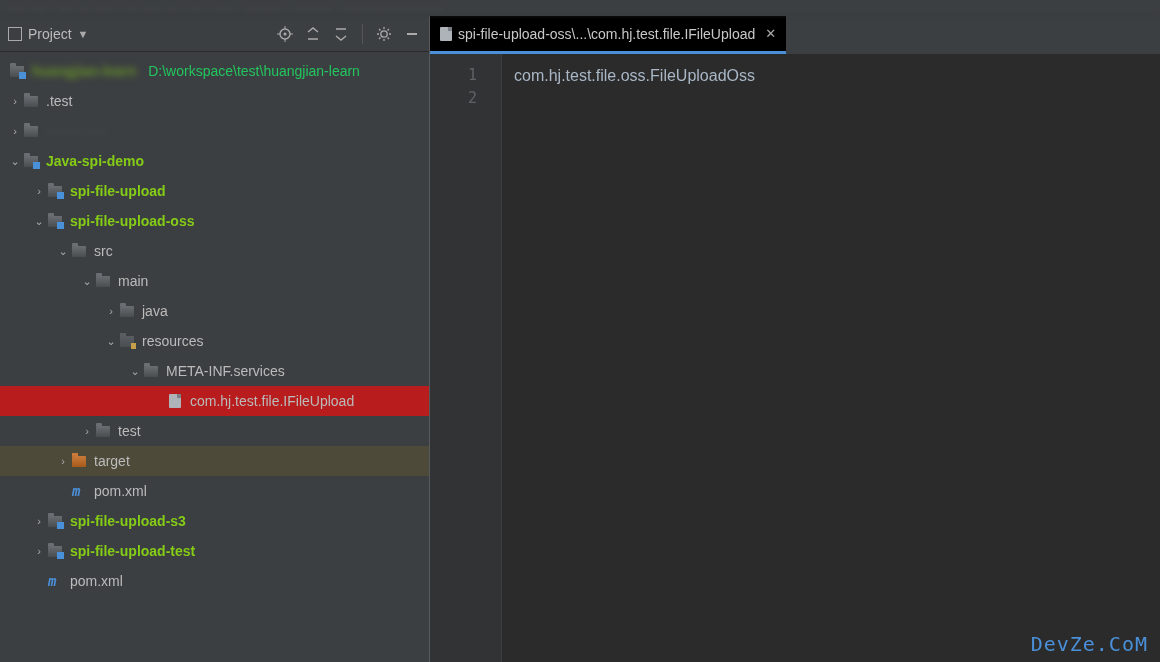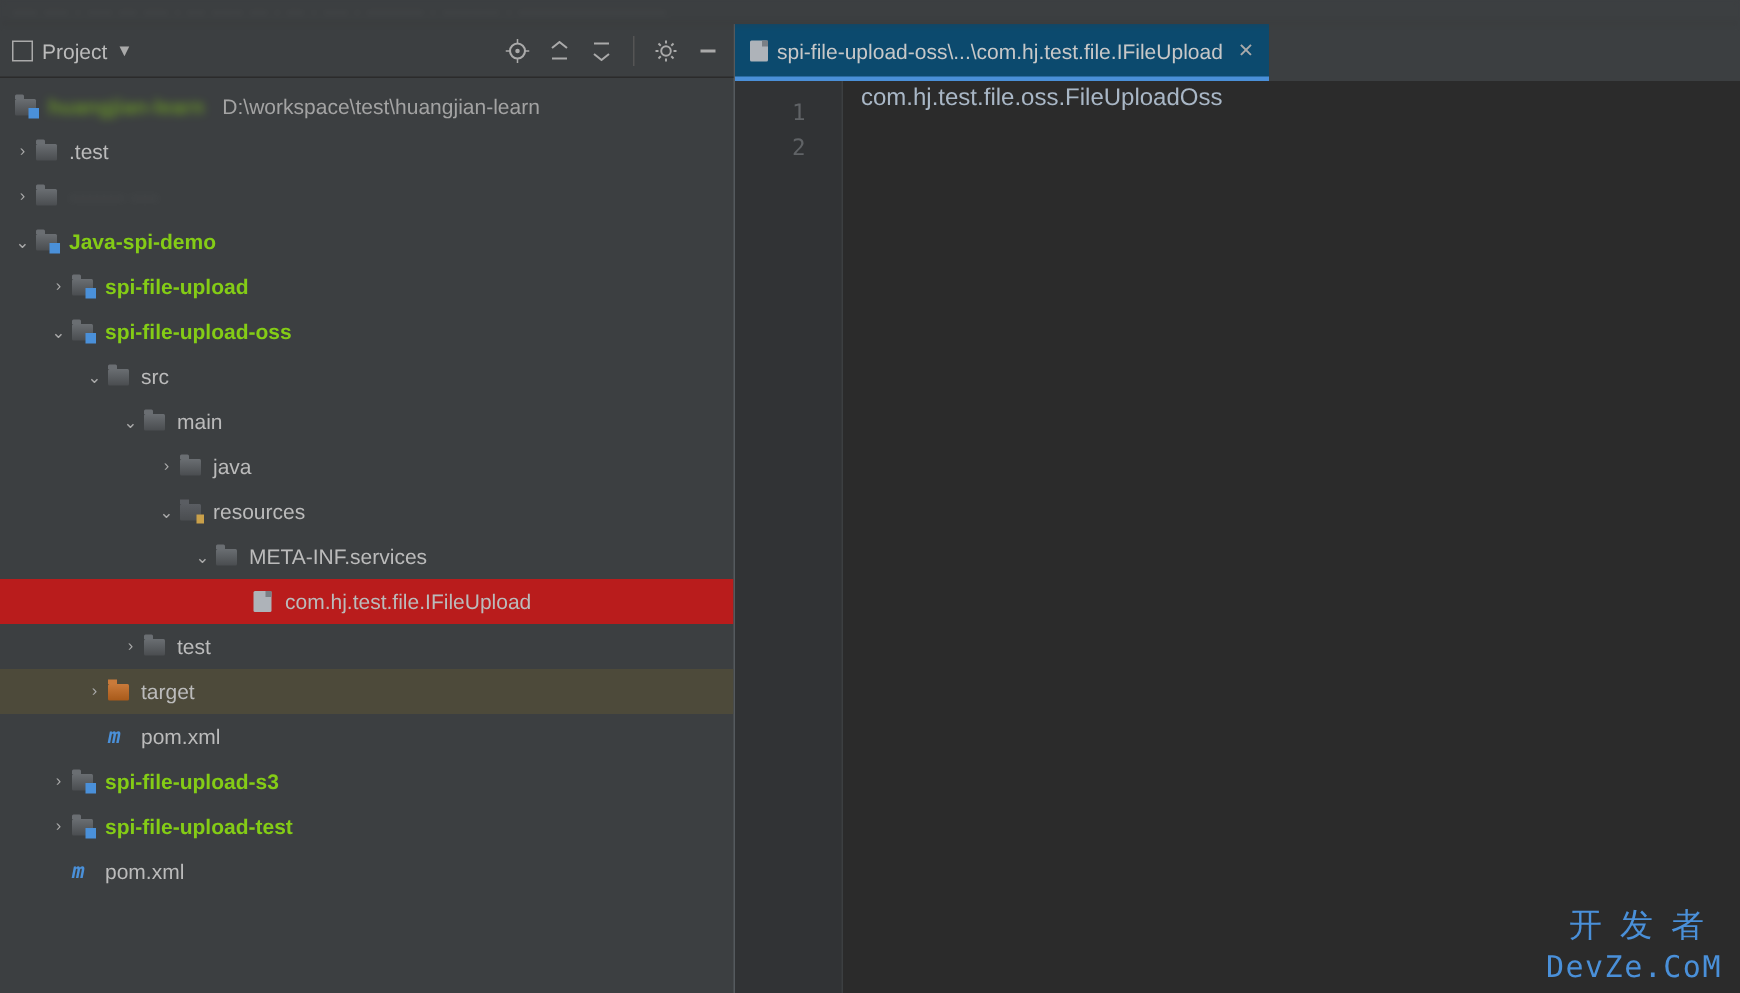--- a/index.html
+++ b/index.html
@@ -4,21 +4,21 @@
 <style>
 * { margin:0; padding:0; box-sizing:border-box; font-family:"Segoe UI",Arial,sans-serif; }
 body { width:1160px; height:662px; background:#3c3f41; color:#bbb; font-size:13px; overflow:hidden; position:relative; }
 
 .top-crumbs { height:16px; background:#3c3f41; padding:0 8px; display:flex; align-items:center; overflow:hidden; border-bottom:1px solid #2b2b2b; filter:blur(2px); opacity:.4; }
 .top-crumbs span { color:#888; margin-right:6px; }
 
 .workspace { display:flex; height:646px; }
 
 
-.project-panel { width:490px; background:#3c3f41; border-right:1px solid #555a5e; display:flex; flex-direction:column; }
+.project-panel { width:430px; background:#3c3f41; border-right:1px solid #555a5e; display:flex; flex-direction:column; }
 .panel-header { height:36px; display:flex; align-items:center; padding:0 8px; background:#3c3f41; border-bottom:1px solid #2b2b2b; }
 .panel-title-icon { width:14px; height:14px; border:1px solid #aaa; margin-right:6px; }
 .panel-title { color:#bbb; font-size:14px; font-weight:500; }
 .panel-arrow { margin-left:6px; color:#aaa; font-size:11px; }
 .panel-toolbar { margin-left:auto; display:flex; gap:10px; align-items:center; }
 .tb-icon { width:18px; height:18px; display:flex; align-items:center; justify-content:center; color:#aaa; cursor:pointer; }
 .tb-sep { width:1px; height:20px; background:#555; margin:0 2px; }
 
 .tree { flex:1; overflow:auto; padding-top:4px; font-size:14px; }
 .tree-row { display:flex; align-items:center; height:30px; white-space:nowrap; }
@@ -37,34 +37,34 @@
 .folder-res::after { content:""; position:absolute; bottom:-2px; right:-2px; width:5px; height:6px; background:#c9a04a; }
 .folder-orange { background:linear-gradient(#c97a3a,#a85a1a); width:14px; height:11px; border-radius:1px; position:relative; }
 .folder-orange::before { content:""; position:absolute; top:-3px; left:0; width:6px; height:3px; background:#c97a3a; }
 .file-i { width:12px; height:14px; background:#aeb3b9; border-radius:1px; position:relative; }
 .file-i::before { content:""; position:absolute; top:0; right:0; width:4px; height:4px; background:#7a7f85; }
 .m-icon { width:14px; height:14px; color:#4a90d9; font-family:Consolas,monospace; font-weight:bold; font-style:italic; font-size:14px; display:flex; align-items:center; }
 .iml-icon { width:12px; height:14px; background:#888; position:relative; }
 .iml-icon::after { content:""; position:absolute; bottom:-1px; right:-2px; width:7px; height:7px; background:#4a90d9; }
 .label { color:#bbb; }
 .label.bold { font-weight:700; color:#84cc16; }
-.path-hint { margin-left:12px; color:#a3a3a3; }
+.path-hint { margin-left:12px; color:#22c55e; }
 .blur { filter:blur(3px); opacity:.55; color:#999; }
 
 
 .editor-area { flex:1; display:flex; flex-direction:column; background:#2b2b2b; }
 .tabs { height:38px; background:#3c3f41; display:flex; align-items:stretch; }
-.tab { display:flex; align-items:center; padding:0 10px; background:#0c4a6e; border-bottom:3px solid #4a90d9; gap:6px; max-width:480px; }
+.tab { display:flex; align-items:center; padding:0 10px; background:#000000; border-bottom:3px solid #4a90d9; gap:6px; max-width:480px; }
 .tab .file-i { flex-shrink:0; }
 .tab-label { color:#c8c8c8; font-size:14px; white-space:nowrap; }
 .tab-close { color:#aaa; margin-left:4px; font-size:13px; cursor:pointer; }
 .editor-body { flex:1; display:flex; background:#2b2b2b; }
 .gutter { width:72px; background:#313335; border-right:1px solid #3c3f41; padding-top:10px; text-align:right; }
 .gutter .ln { color:#606366; font-family:Consolas,monospace; font-size:15px; padding-right:24px; height:23px; line-height:23px; }
-.code { flex:1; padding:0 12px; font-family:Consolas,"Courier New",monospace; font-size:16px; color:#a9b7c6; }
+.code { flex:1; padding:10px 12px; font-family:Consolas,"Courier New",monospace; font-size:16px; color:#a9b7c6; }
 .code .line { height:23px; line-height:23px; }
 
 
 .watermark { position:absolute; right:12px; bottom:6px; text-align:right; pointer-events:none; }
 .watermark .cn { color:#4a90d9; font-size:22px; letter-spacing:12px; font-weight:300; }
 .watermark .en { color:#4a90d9; font-size:20px; letter-spacing:1px; font-weight:500; font-family:Consolas,monospace; }
 </style>
 </head>
 <body>
 
@@ -304,15 +304,14 @@
         <div class="ln">2</div>
       </div>
       <div class="code">
         <div class="line">com.hj.test.file.oss.FileUploadOss</div>
       </div>
     </div>
   </div>
 </div>
 
 <div class="watermark">
-  <div class="cn">开发者</div>
   <div class="en">DevZe.CoM</div>
 </div>
 
 </body></html>

